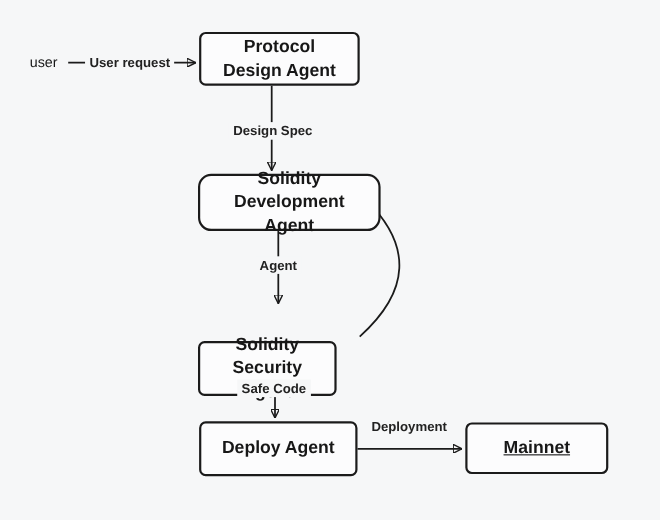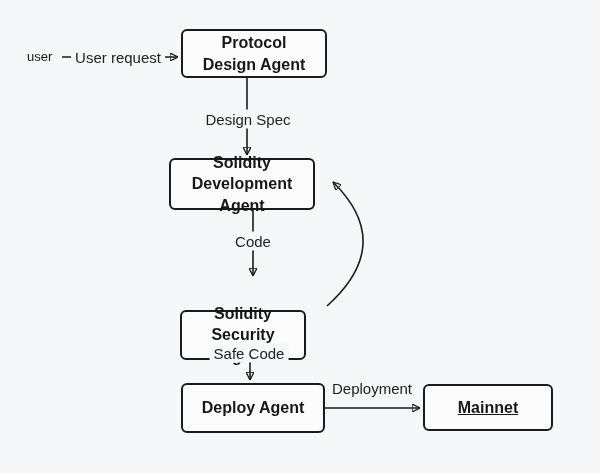--- a/index.html
+++ b/index.html
@@ -40,41 +40,41 @@
     align-items:center;
     justify-content:center;
     text-align:center;
     color:var(--text);
     font-size:16px;
     font-weight:600;
     line-height:1.35;
     padding:4px 10px;
   }
   .node-protocol{left:181px;top:29px;width:146px;height:49px;}
-  .node-dev{left:169px;top:158px;width:146px;height:52px;}
+  .node-dev{left:180px;top:158px;width:166px;height:52px;border-radius:12px;}
   .node-security{left:180px;top:278px;width:126px;height:50px;margin-top:32px;}
   .node-deploy{left:181px;top:383px;width:144px;height:50px;}
   .node-mainnet{left:423px;top:384px;width:130px;height:47px;text-decoration:underline;}
   .free-label{
     position:absolute;
     color:var(--text);
     white-space:nowrap;
   }
   .user-label{
     left:27px;top:49px;
     font-size:13px;
     font-weight:400;
   }
   .edge-label{
     position:absolute;
     transform:translate(-50%,-50%);
     background:var(--bg);
     color:#222222;
-    font-size:15px;
-    font-weight:400;
+    font-size:12px;
+    font-weight:700;
     padding:1px 4px;
     white-space:nowrap;
   }
   .lbl-user-request{left:118px;top:57px;}
   .lbl-design-spec{left:248px;top:119px;}
   .lbl-code{left:253px;top:241px;}
   .lbl-code-security{left:367px;top:245px;}
   .lbl-safe-code{left:249px;top:353px;text-align:center;}
   .lbl-deployment{left:372px;top:388px;}
 </style>
@@ -116,20 +116,20 @@
   </div>
 
   <div class="node node-mainnet">
     <span>Mainnet</span>
   </div>
 
   <span class="edge-label lbl-user-request">User request</span>
 
   <span class="edge-label lbl-design-spec">Design Spec</span>
 
-  <span class="edge-label lbl-code">Code</span>
+  <span class="edge-label lbl-code">Agent</span>
 
 
   <span class="edge-label lbl-safe-code">Safe Code</span>
 
   <span class="edge-label lbl-deployment">Deployment</span>
 
 </div>
 
 </body></html>

